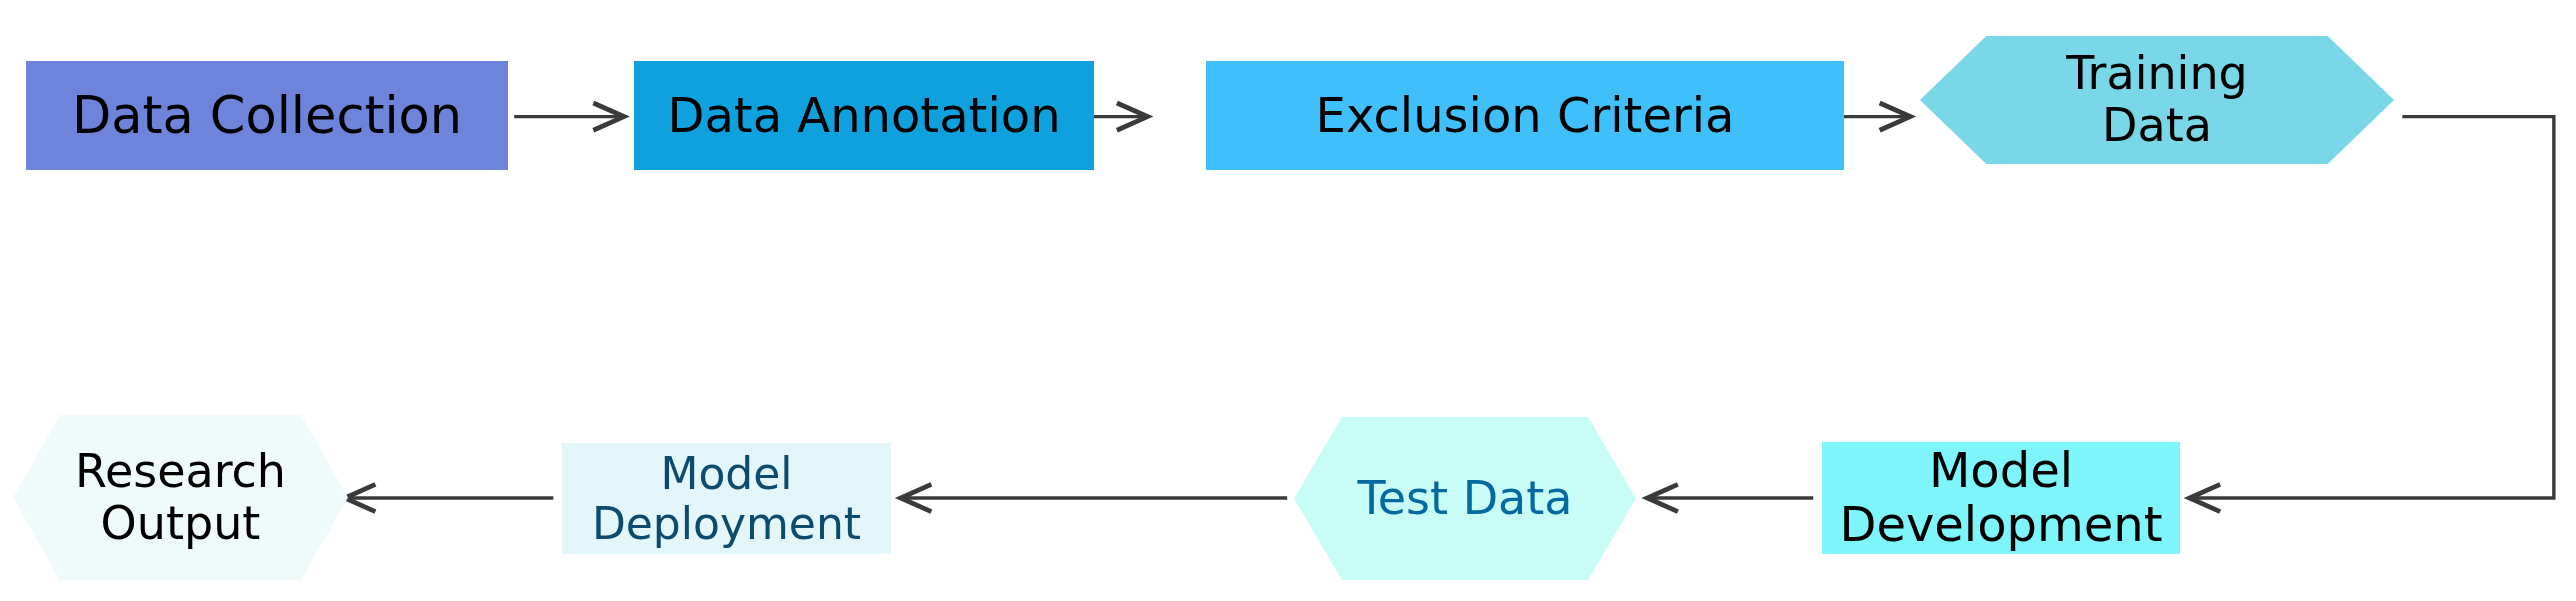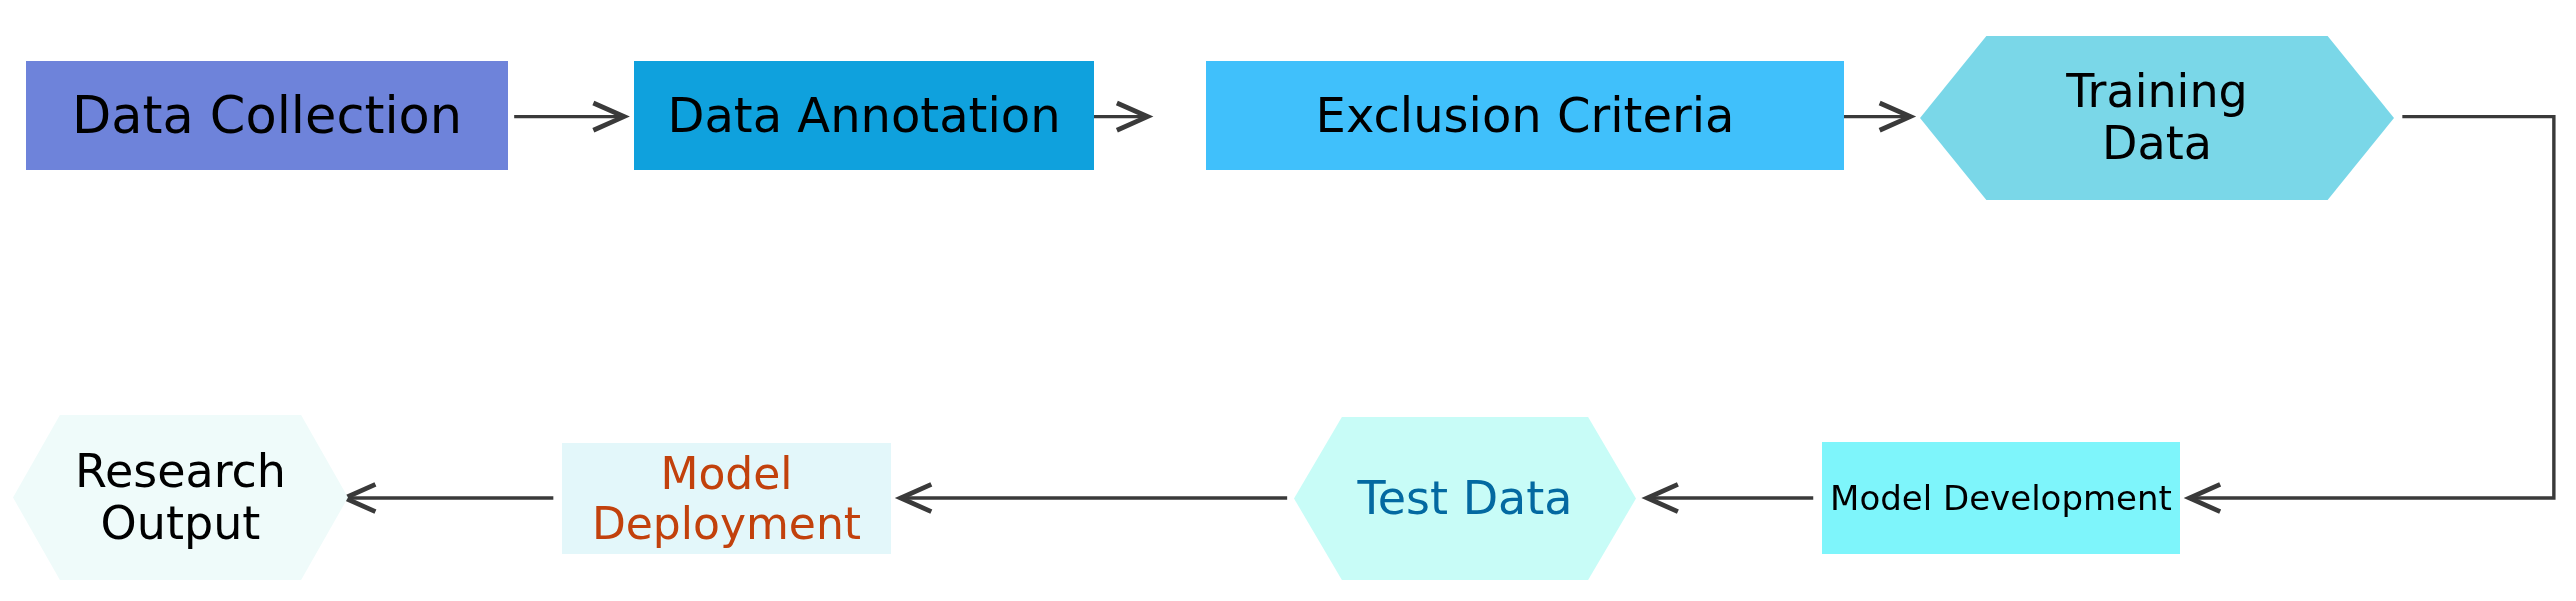--- a/index.html
+++ b/index.html
@@ -78,34 +78,34 @@
   </div>
 
   <div class="node rect" style="left: 634px; top: 61px; width: 460px; height: 109px; background: rgb(15, 161, 221); color: rgb(0, 0, 0); font-size: 48px;">
     <span class="label">Data Annotation</span>
   </div>
 
   <div class="node rect" style="left: 1206px; top: 61px; width: 638px; height: 109px; background: rgb(64, 192, 251); color: rgb(0, 0, 0); font-size: 48px;">
     <span class="label">Exclusion Criteria</span>
   </div>
 
-  <div class="node hex" style="left: 1920px; top: 36px; width: 474px; height: 164px; background: rgb(122, 215, 232); color: rgb(0, 0, 0); font-size: 46px;">
+  <div class="node hex" style="left: 1920px; top: 36px; width: 474px; height: 128px; background: rgb(122, 215, 232); color: rgb(0, 0, 0); font-size: 46px;">
     <span class="label">Training
 Data</span>
   </div>
 
-  <div class="node rect" style="left: 1822px; top: 442px; width: 358px; height: 112px; background: rgb(126, 245, 251); color: rgb(0, 0, 0); font-size: 34px;">
+  <div class="node rect" style="left: 1822px; top: 442px; width: 358px; height: 112px; background: rgb(126, 245, 251); color: rgb(0, 0, 0); font-size: 48px;">
     <span class="label">Model Development</span>
   </div>
 
   <div class="node hex" style="left: 1294px; top: 417px; width: 342px; height: 163px; background: rgb(200, 252, 247); color: #0369a1; font-size: 46px;">
     <span class="label">Test Data</span>
   </div>
 
-  <div class="node rect" style="left: 562px; top: 443px; width: 329px; height: 111px; background: rgb(227, 247, 250); color: #c2410c; font-size: 44px;">
+  <div class="node rect" style="left: 562px; top: 443px; width: 329px; height: 111px; background: rgb(227, 247, 250); color: #0c4a6e; font-size: 44px;">
     <span class="label">Model Deployment</span>
   </div>
 
   <div class="node hex" style="left: 13px; top: 415px; width: 335px; height: 165px; background: rgb(239, 251, 250); color: rgb(0, 0, 0); font-size: 46px;">
     <span class="label">Research
 Output</span>
   </div>
 
 </div>
 

